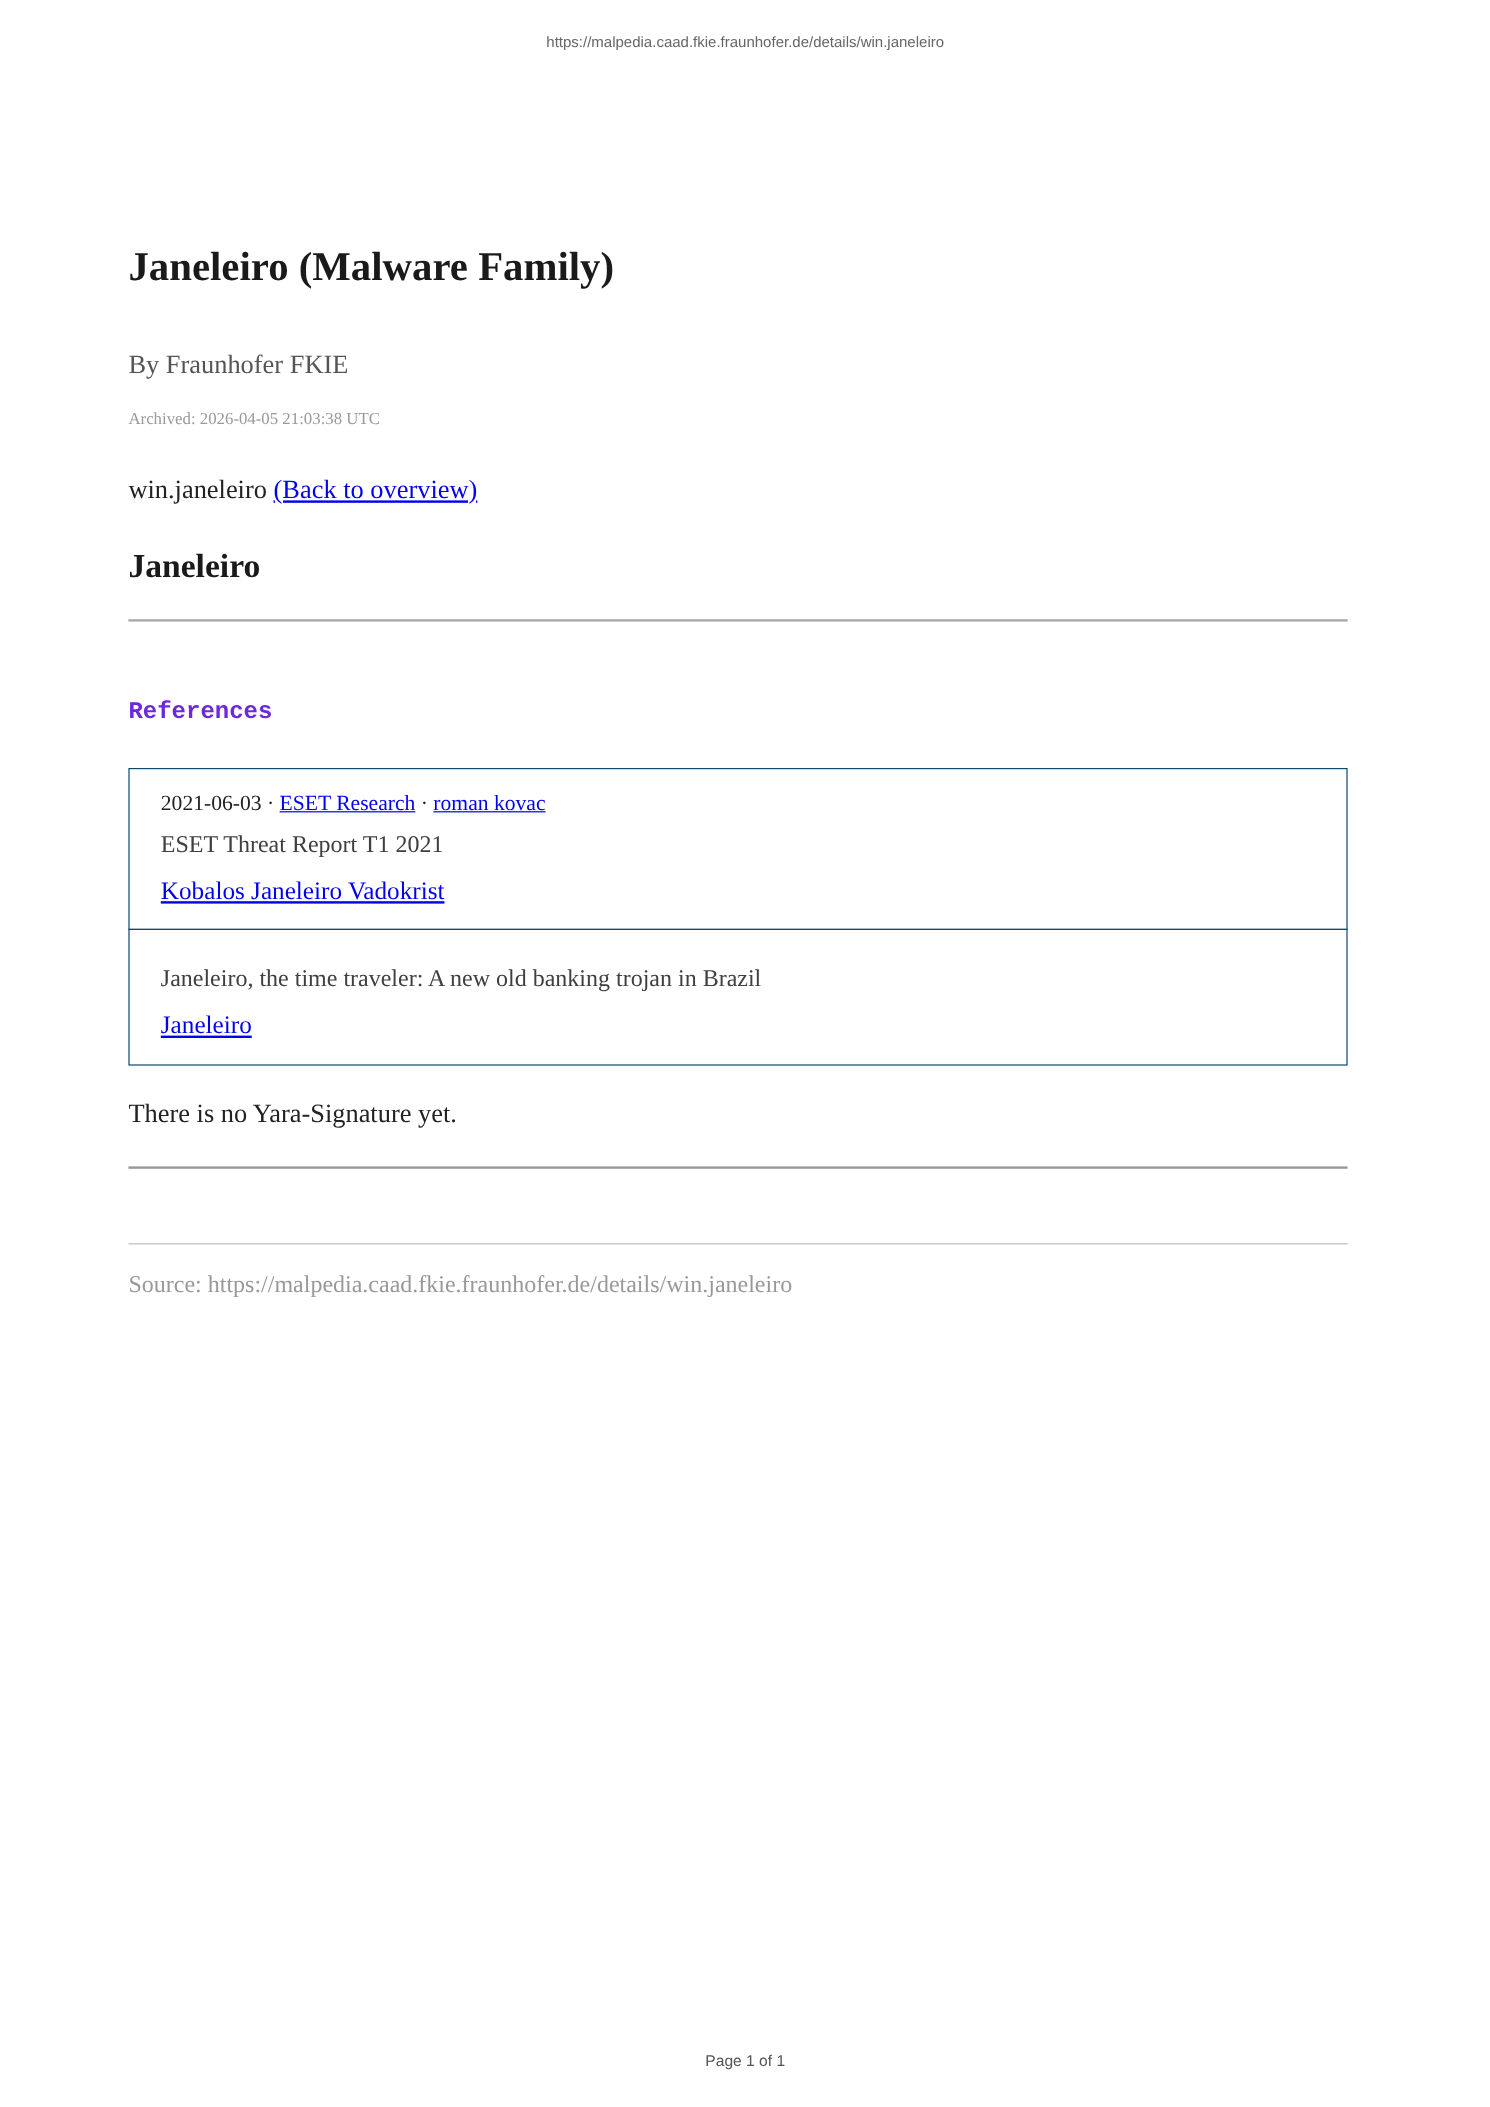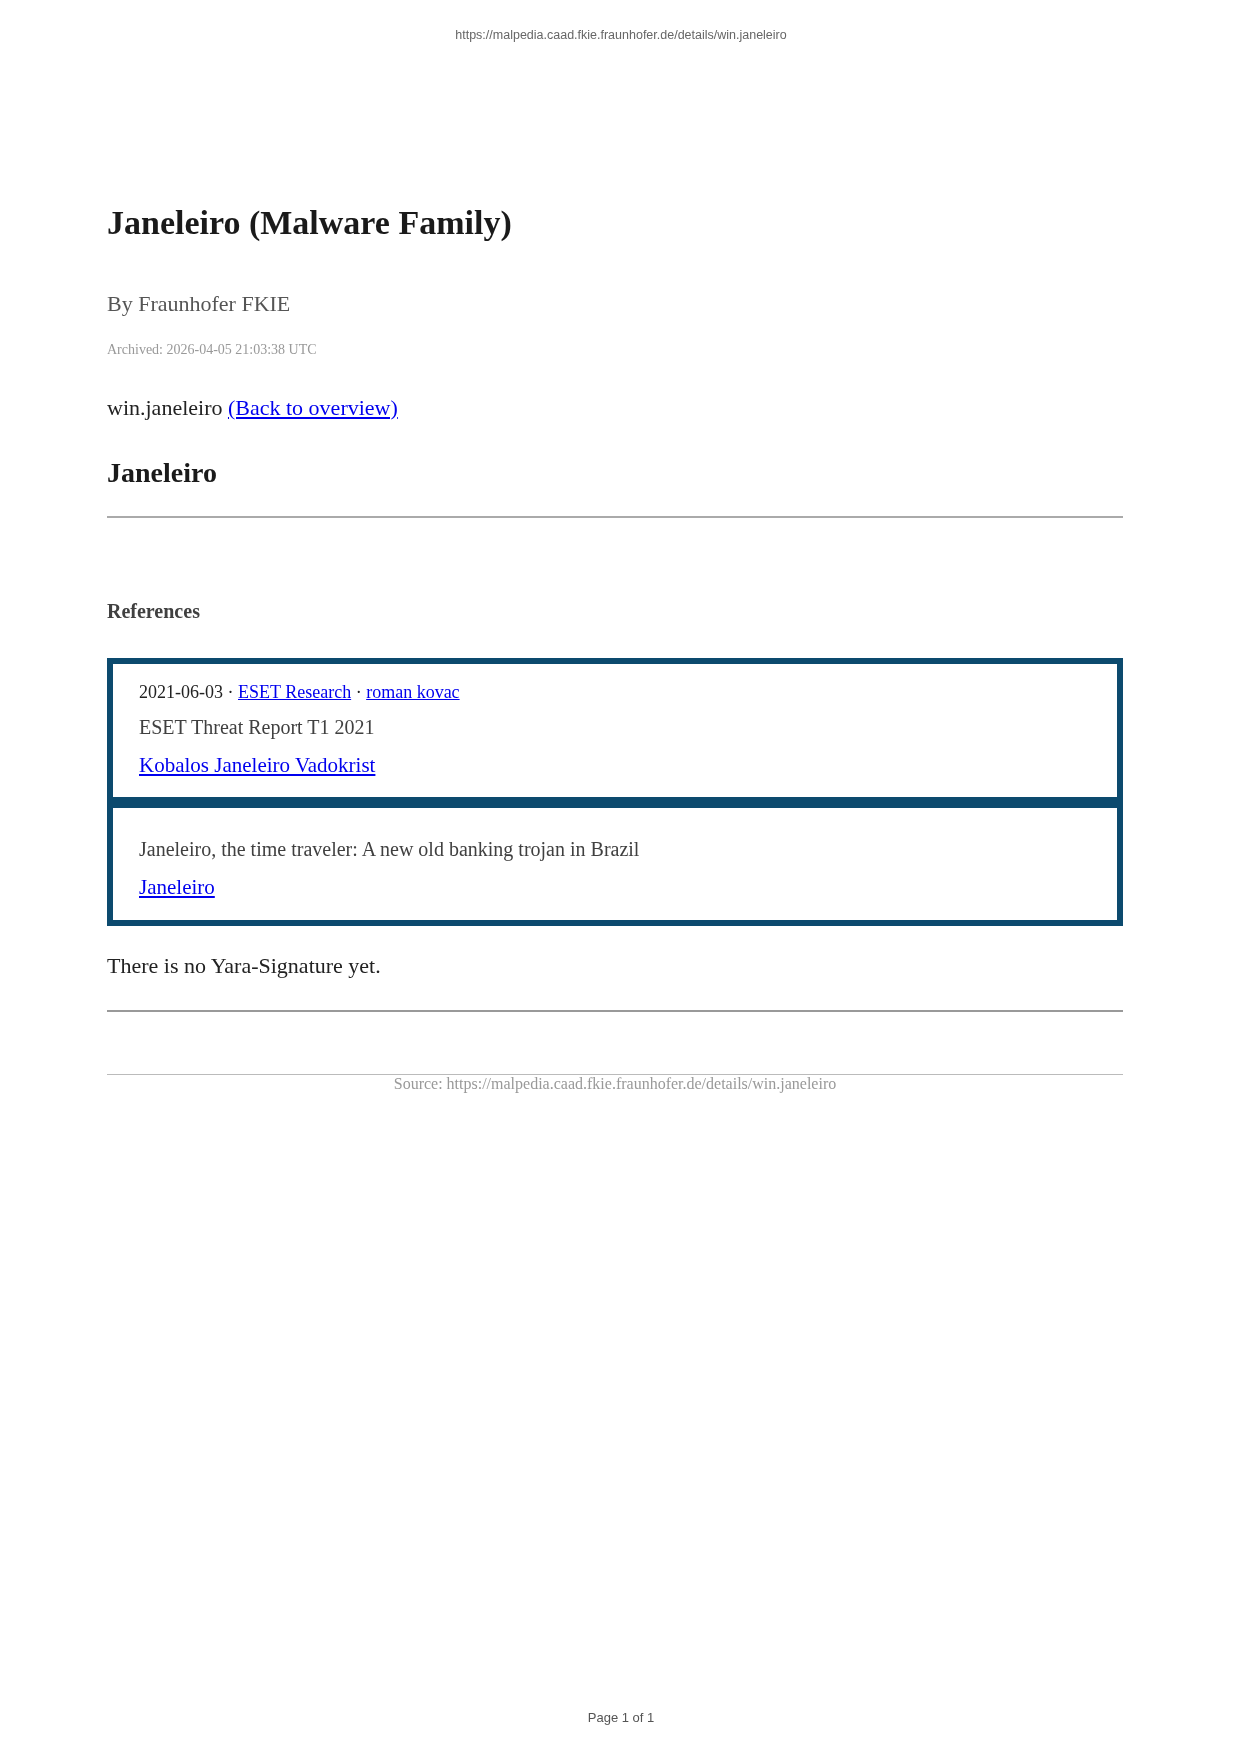--- a/index.html
+++ b/index.html
@@ -73,28 +73,29 @@
     color: #1a1a1a;
   }
   hr { border: none; margin: 0; }
   .rule-1 { margin-top: 26px; border-top: 2px solid #aaaaaa; }
   .description {
     margin-top: 29px;
     font-size: 22px;
     color: #222222;
   }
   .references-heading {
-    margin-top: 82px;
+    margin-top: 64px;
     font-size: 20px;
     font-weight: bold;
-    color: #404040;
+    color: #6d28d9;
+    font-family: Liberation Mono, monospace;
   }
   .ref-list { margin-top: 35px; }
   .ref-card {
-    border: 6px solid #0c4a6e;
+    border: 1px solid #0c4a6e;
     padding: 17px 26px 19px 26px;
   }
   .ref-card + .ref-card { margin-top: -1px; }
   .ref-meta {
     font-size: 18px;
     color: #222222;
     line-height: 1.25;
   }
   .ref-sep { color: #222222; }
   .ref-title {
@@ -109,23 +110,23 @@
     line-height: 1.25;
   }
   .yara-note {
     margin-top: 27px;
     font-size: 22px;
     color: #222222;
   }
   .rule-2 { margin-top: 31px; border-top: 2px solid #999999; }
   .rule-3 { margin-top: 62px; border-top: 1px solid #bbbbbb; }
   .source-line {
-    font-size: 16px;
+    margin-top: 23px;
+    font-size: 20px;
     color: #999999;
-    text-align: center;
   }
 </style>
 </head>
 <body>
 
 <div class="print-header">https://malpedia.caad.fkie.fraunhofer.de/details/win.janeleiro</div>
 
 <div class="content">
 
   <h1 class="page-title">Janeleiro (Malware Family)</h1>

